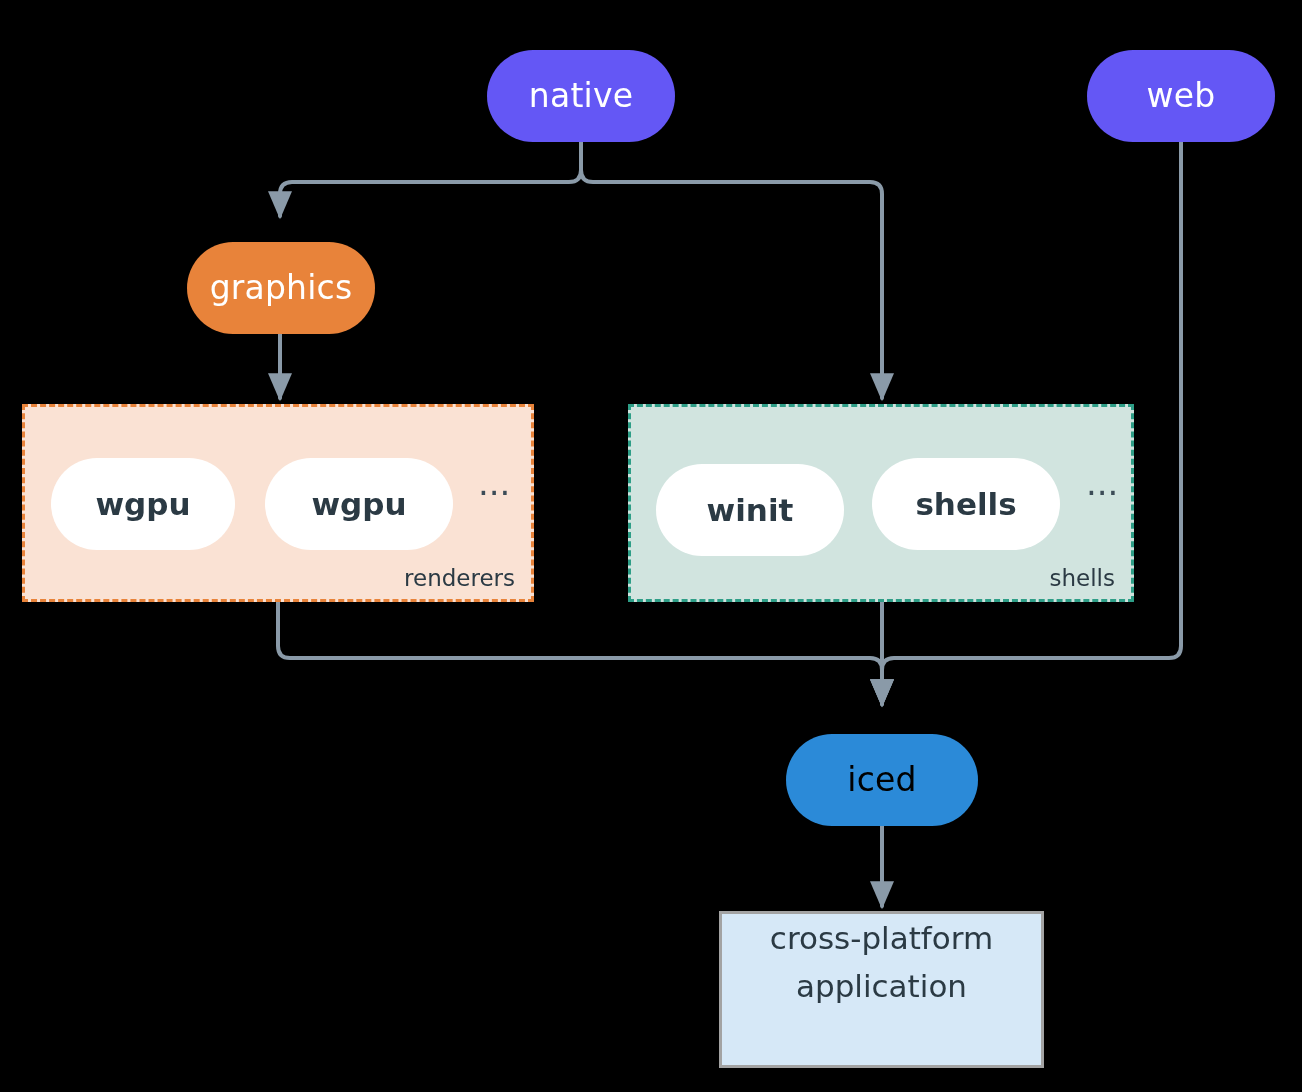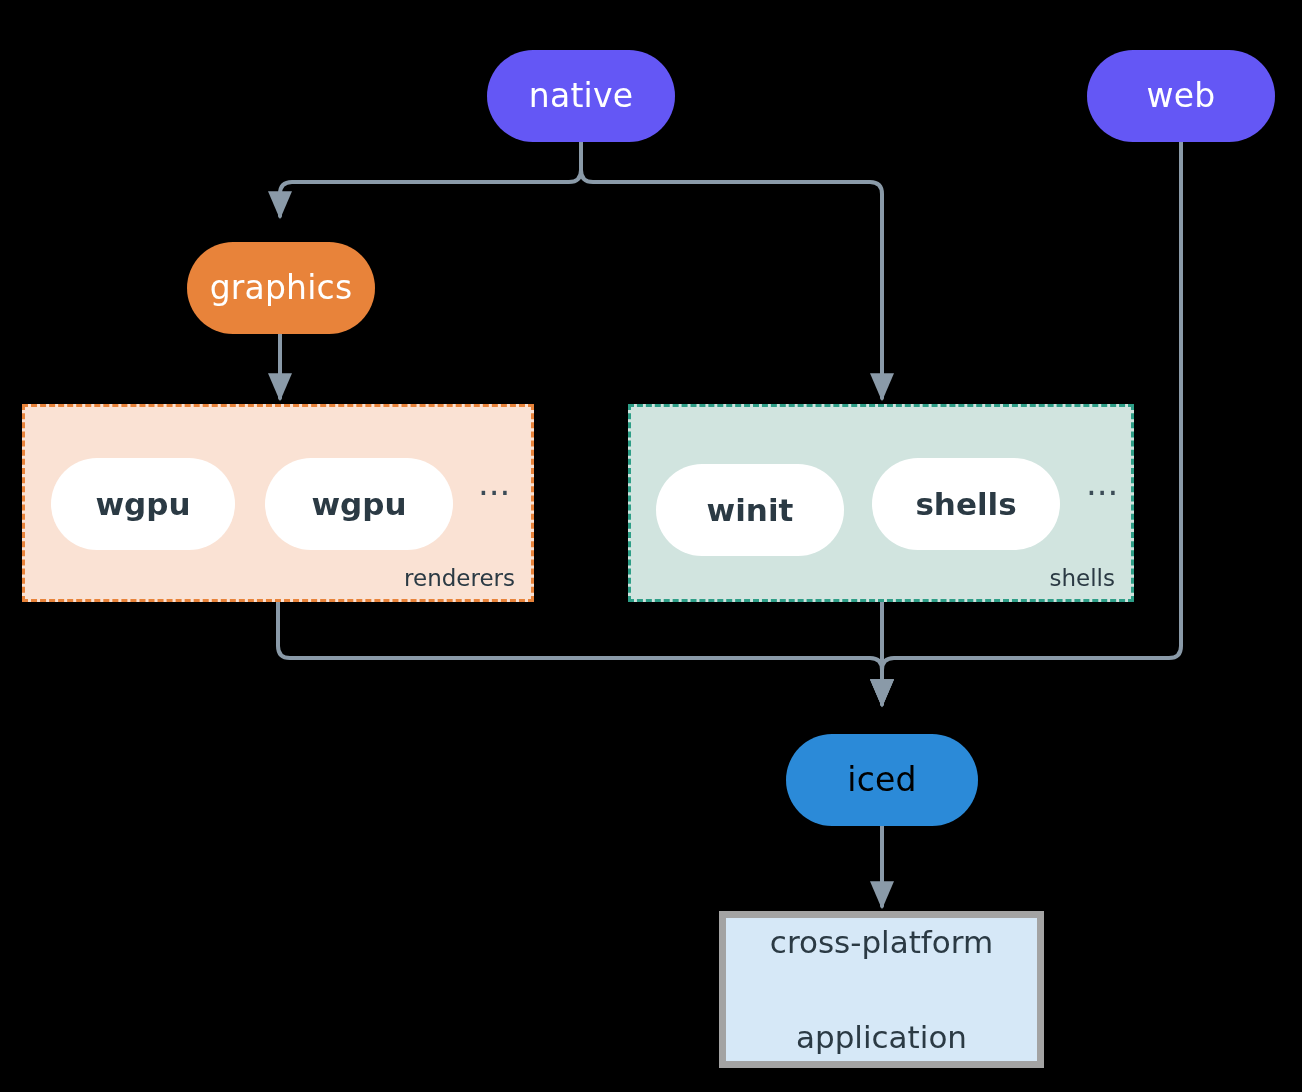--- a/index.html
+++ b/index.html
@@ -88,26 +88,26 @@
     position: absolute;
     font-size: 34px;
     color: #3c4c57;
     line-height: 1;
     z-index: 2;
   }
   .app-box {
     position: absolute;
     box-sizing: border-box;
     background: #d6e8f7;
-    border: 7px solid #a3a3a3;
+    border: 3px solid #a3a3a3;
     color: #2b3a44;
     display: flex;
     flex-direction: column;
     align-items: center;
-    justify-content: space-between;
+    justify-content: flex-start;
     z-index: 3;
   }
   .app-line {
     font-size: 31px;
     line-height: 1.55;
   }
 </style>
 </head>
 <body>
 

